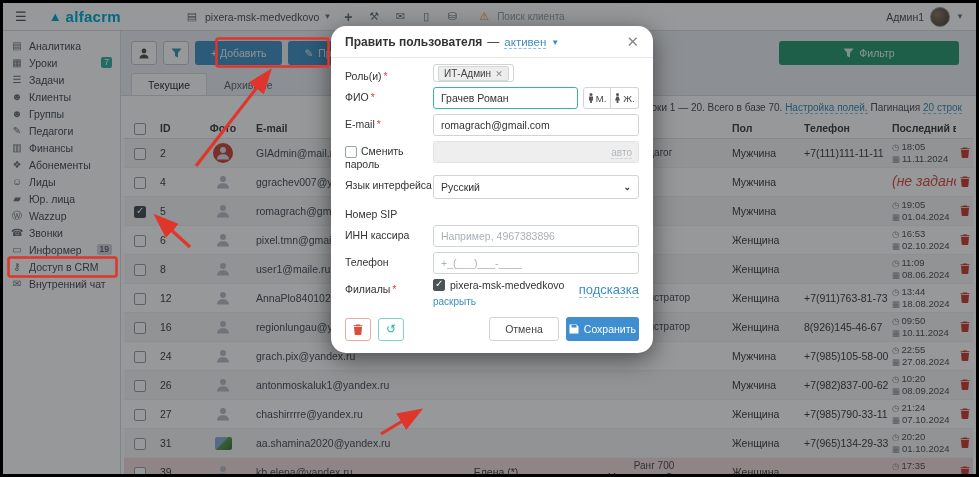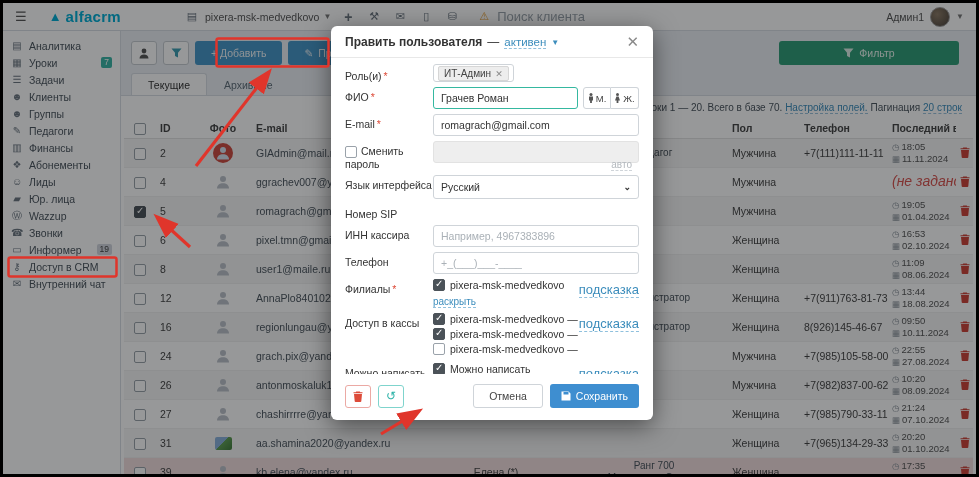--- a/index.html
+++ b/index.html
@@ -9,21 +9,21 @@
   .topbar{position:absolute;left:0;top:0;right:0;height:28px;background:#fff;border-bottom:1px solid #d8dde3;display:flex;align-items:center;padding:0 12px;box-sizing:border-box;gap:8px;}
   .hamburger{font-size:13px;color:#555;cursor:pointer;}
   .logo{display:flex;align-items:center;gap:4px;margin:0 54px 0 14px;}
   .logo .tri{color:#00aed6;font-size:13px;}
   .logo .word{color:#00aed6;font-weight:bold;font-size:15px;letter-spacing:.3px;}
   .branch{display:flex;align-items:center;gap:4px;color:#555;font-size:10.5px;}
   .branch .caret{font-size:8px;color:#777;}
   .tb-ico{color:#6b7680;font-size:11px;width:18px;text-align:center;cursor:pointer;}
   .tb-plus{font-size:14px;font-weight:bold;}
   .warn{color:#e8a33d;font-size:11px;margin-left:10px;}
-  .searchph{color:#9aa3ab;font-size:13px;}
+  .searchph{color:#9aa3ab;font-size:10px;}
   .tb-right{margin-left:auto;display:flex;align-items:center;gap:6px;}
   .uname{color:#555;font-size:10.5px;}
   .uavatar{width:18px;height:18px;border-radius:50%;background:radial-gradient(circle at 35% 35%,#8d7b66,#4a423a);border:1px solid #999;}
   .dcaret{font-size:8px;color:#777;}
 
   
   .sidebar{position:absolute;left:0;top:28px;width:118px;bottom:0;background:#fff;border-right:1px solid #d8dde3;padding-top:6px;box-sizing:border-box;}
   .side-item{display:flex;align-items:center;gap:6px;height:17px;padding:0 8px;color:#49535c;font-size:10.5px;cursor:pointer;}
   .side-ico{width:12px;text-align:center;color:#6b7680;font-size:10px;flex:0 0 12px;}
   .side-label{white-space:nowrap;overflow:hidden;}
@@ -65,21 +65,21 @@
   .photo svg{fill:#bcc2ca;display:block;}
   .photo.avatar{background:#ce4b40;}
   .photo.avatar svg{fill:#d7e4f2;}
   .photo.thumb{width:17px;height:13px;border-radius:2px;background:linear-gradient(135deg,#8ab1dd 0%,#8ab1dd 45%,#60a055 45%,#3f7a3a 100%);}
   .delico{cursor:pointer;text-align:center;}
 
   
   .overlay{position:absolute;inset:0;background:rgba(8,10,12,.42);z-index:50;}
 
   
-  .modal{position:absolute;left:328px;top:23px;width:322px;height:394px;background:#fff;border-radius:6px;box-shadow:0 6px 24px rgba(0,0,0,.5);z-index:60;display:flex;flex-direction:column;box-sizing:border-box;}
+  .modal{position:absolute;left:328px;top:23px;width:322px;height:327px;background:#fff;border-radius:15px;box-shadow:0 6px 24px rgba(0,0,0,.5);z-index:60;display:flex;flex-direction:column;box-sizing:border-box;}
   .mhead{display:flex;align-items:center;gap:5px;padding:9px 14px 8px;border-bottom:1px solid #e8e8e8;}
   .mtitle{font-weight:bold;font-size:12px;color:#333;}
   .mdash{color:#333;font-size:12px;}
   .mstatus{color:#3c8dbc;font-size:11.5px;border-bottom:1px dashed #8fc0dd;cursor:pointer;}
   .mstatus-caret{color:#3c8dbc;font-size:8px;cursor:pointer;}
   .mclose{margin-left:auto;color:#8a8a8a;font-size:15px;line-height:12px;cursor:pointer;}
   .mbody{flex:1;padding:8px 14px 0;display:flex;flex-direction:column;gap:5px;overflow:hidden;}
   .frow{display:flex;align-items:flex-start;}
   .flabel{flex:0 0 88px;padding-top:4px;font-size:10.5px;color:#333;}
   .req{color:#dd4b39;margin-left:2px;}
@@ -91,37 +91,37 @@
   .tag{display:inline-flex;align-items:center;gap:4px;background:#ededed;border:1px solid #d6d6d6;border-radius:2px;font-size:10px;color:#444;padding:1px 5px;}
   .tag .x{color:#8a8a8a;font-size:9px;cursor:pointer;}
   .fio-wrap{display:flex;gap:5px;}
   .fio-wrap .txt{flex:1;}
   .mf{display:flex;}
   .mfbtn{width:28px;height:22px;border:1px solid #cfd4d9;background:#fff;display:flex;align-items:center;justify-content:center;gap:2px;font-size:9.5px;color:#444;cursor:pointer;box-sizing:border-box;}
   .mfbtn:first-child{border-radius:3px 0 0 3px;}
   .mfbtn:last-child{border-radius:0 3px 3px 0;border-left:none;}
   .mfbtn svg{display:block;fill:#555;}
   .pwd{background:#eee;border-color:#e2e2e2;}
-  .auto{position:absolute;right:7px;top:18px;color:#b4b9be;font-size:10px;border-bottom:1px dashed #cfd4d9;cursor:pointer;}
+  .auto{position:absolute;right:7px;top:6px;color:#b4b9be;font-size:10px;border-bottom:1px dashed #cfd4d9;cursor:pointer;}
   .sel-box{height:22px;border:1px solid #cfd4d9;border-radius:3px;display:flex;align-items:center;padding:0 7px;font-size:10.5px;color:#333;cursor:pointer;}
   .sel-box .caret{margin-left:auto;font-weight:bold;color:#333;font-size:9px;}
   .ta{width:100%;height:30px;box-sizing:border-box;border:1px solid #cfd4d9;border-radius:3px;resize:none;font-family:inherit;}
   .ta-corner{position:absolute;right:2px;bottom:3px;color:#b7bcc1;font-size:7px;pointer-events:none;}
   .chk-line{display:flex;align-items:center;gap:5px;margin-bottom:3px;font-size:10.5px;color:#333;}
   .chk-line .cb{flex:0 0 12px;}
   .chk-label{white-space:nowrap;overflow:hidden;}
   .hint{position:absolute;right:0;top:3px;color:#3c8dbc;font-size:13px;border-bottom:1px dashed #8fc0dd;cursor:pointer;background:#fff;}
   .ctrl-pad{padding-right:58px;}
   .expand{display:inline-block;color:#3c8dbc;font-size:10px;border-bottom:1px dashed #8fc0dd;margin-top:2px;cursor:pointer;}
   .mfoot{display:flex;align-items:center;gap:7px;padding:10px 14px 12px;}
   .sqbtn{width:26px;height:23px;background:#fff;border-radius:3px;display:flex;align-items:center;justify-content:center;cursor:pointer;box-sizing:border-box;}
   .sqbtn.red{border:1px solid #eba9a4;color:#dd4b39;}
   .sqbtn.tealb{border:1px solid #7fd4cd;color:#2db3a8;font-size:12px;}
   .btn-cancel{margin-left:auto;height:24px;background:#fff;border:1px solid #cfd4d9;border-radius:3px;font-size:10.5px;color:#444;padding:0 15px;cursor:pointer;font-family:inherit;}
-  .btn-save{height:24px;background:#3e8ed0;border:none;border-radius:3px;font-size:10.5px;color:#fff;padding:0 11px;cursor:pointer;display:flex;align-items:center;gap:5px;font-family:inherit;}
+  .btn-save{height:24px;background:#3e8ed0;border:none;border-radius:3px;font-size:10.5px;color:#fff;padding:0 3px;cursor:pointer;display:flex;align-items:center;gap:5px;font-family:inherit;}
   .btn-save svg{display:block;}
 
   
   .anno{position:absolute;inset:0;z-index:100;pointer-events:none;}
 </style>
 </head>
 <body>
 
 <div class="screen">
 

